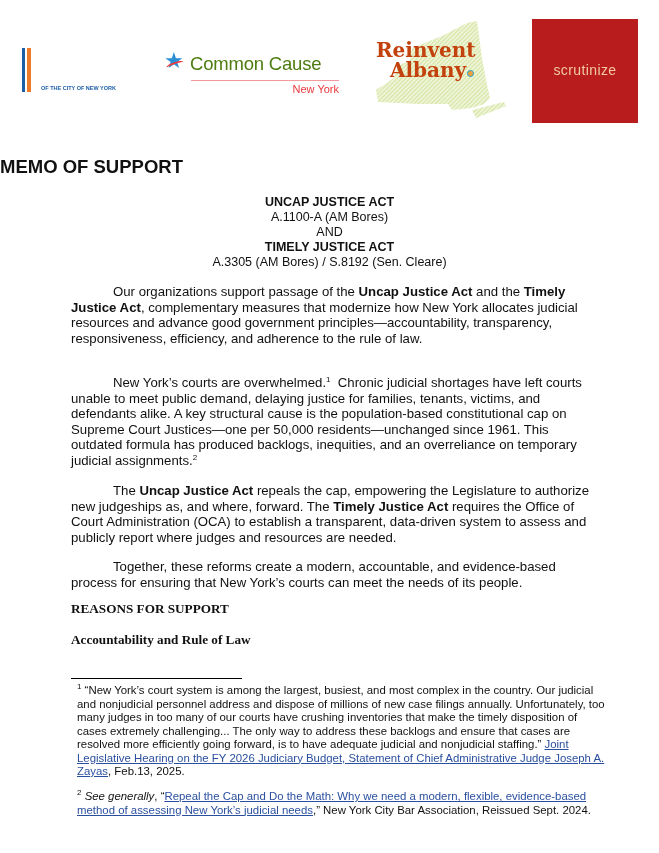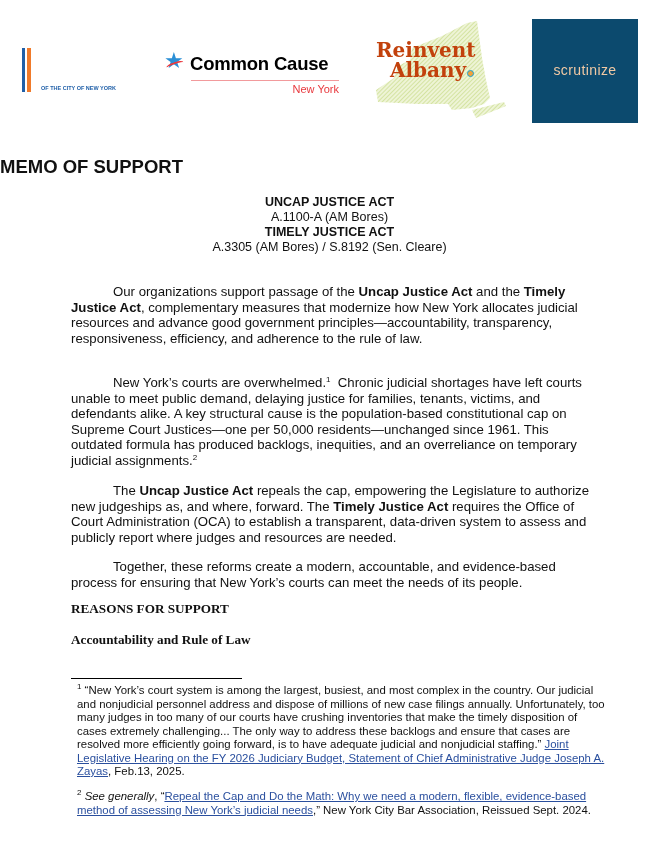--- a/index.html
+++ b/index.html
@@ -12,32 +12,32 @@
     .cu-bars { position: absolute; left: 0; top: 2px; width: 10px; height: 44px; }
     .cu-bar-blue { position: absolute; left: 0; top: 0; width: 3px; height: 44px; background: #1f5fa8; }
     .cu-bar-orange { position: absolute; left: 5px; top: 0; width: 4px; height: 44px; background: #f07a2a; }
     .cu-title { position: absolute; left: 17px; top: 0; font-weight: bold; color: #1f5fa8;
                 font-size: 20px; line-height: 17px; letter-spacing: 0.2px; }
     .cu-sub { position: absolute; left: 19px; top: 39px; font-size: 5.5px; font-weight: bold; color: #1f5fa8; white-space: nowrap; }
 
     .cc { left: 164px; top: 50px; width: 180px; height: 46px; }
     .cc-star { position: absolute; left: 0; top: 0; font-size: 22px; line-height: 22px; color: #2b8fd6; }
     .cc-swoosh { position: absolute; left: 2px; top: 12px; width: 18px; height: 4px; border-top: 2px solid #e8383d; border-radius: 50% 50% 0 0; transform: rotate(-18deg); }
-    .cc-title { position: absolute; left: 26px; top: 3px; font-weight: bold; font-size: 18.5px; color: #000000; white-space: nowrap; letter-spacing: -0.2px; }
+    .cc-title { position: absolute; left: 26px; top: 3px; font-weight: normal; font-size: 18.5px; color: #4d7c0f; white-space: nowrap; letter-spacing: -0.2px; }
     .cc-line { position: absolute; left: 27px; top: 30px; width: 148px; height: 1px; background: #f29a9c; }
     .cc-ny { position: absolute; right: 5px; top: 33px; font-size: 11px; color: #e8383d; }
 
     .ra { left: 372px; top: 18px; width: 135px; height: 105px; }
     .ra-map { position: absolute; left: 0; top: 0; width: 135px; height: 105px; }
     .ra-title { position: absolute; left: 4px; top: 22px; font-weight: bold; font-family: "DejaVu Serif", serif;
                 font-size: 20px; line-height: 20px; color: #c2410c; }
     .ra-title .l2 { display: block; padding-left: 14px; }
     .ra-dot { display: inline-block; width: 5px; height: 5px; border-radius: 50%; background: #f2a23a; border: 1px solid #1aa3d8; margin-left: 1px; }
 
-    .scr { left: 532px; top: 19px; width: 106px; height: 104px; background: #0c4a6e; }
+    .scr { left: 532px; top: 19px; width: 106px; height: 104px; background: #b91c1c; }
     .scr-text { position: absolute; left: 0; right: 0; top: 43px; text-align: center; color: #f1c9a4; font-size: 14px; letter-spacing: 0.4px; }
 
     
     .title { left: 0; width: 659px; top: 156px; text-align: left; font-weight: bold; font-size: 18.5px; }
     .subblock { left: 0; width: 659px; top: 195px; text-align: center; font-size: 12.5px; line-height: 15px; }
     .subblock .b { font-weight: bold; }
 
     
     .para { left: 71px; width: 530px; font-size: 13.2px; line-height: 15.6px; }
     .para .indent { display: inline-block; width: 42px; }
@@ -88,20 +88,21 @@
 
 <div class="abs scr">
   <div class="scr-text">scrutinize</div>
 </div>
 
 <div class="abs title">MEMO OF SUPPORT</div>
 
 <div class="abs subblock">
   <div class="b">UNCAP JUSTICE ACT</div>
   <div>A.1100-A (AM Bores)</div>
+  <div>AND</div>
   <div class="b">TIMELY JUSTICE ACT</div>
   <div>A.3305 (AM Bores) / S.8192 (Sen. Cleare)</div>
 </div>
 
 <div class="abs para" style="top:284px;">
   <span class="indent"></span><span>Our organizations support passage of the </span><b>Uncap Justice Act</b><span> and the </span><b>Timely Justice Act</b><span>, complementary measures that modernize how New York allocates judicial resources and advance good government principles—accountability, transparency, responsiveness, efficiency, and adherence to the rule of law.</span>
 </div>
 
 <div class="abs para" style="top:375px;">
   <span class="indent"></span><span>New York’s courts are overwhelmed.</span><sup>1</sup><span style="white-space:pre-wrap">  Chronic judicial shortages have left courts unable to meet public demand, delaying justice for families, tenants, victims, and defendants alike. A key structural cause is the population-based constitutional cap on Supreme Court Justices—one per 50,000 residents—unchanged since 1961. This outdated formula has produced backlogs, inequities, and an overreliance on temporary judicial assignments.</span><sup>2</sup>

